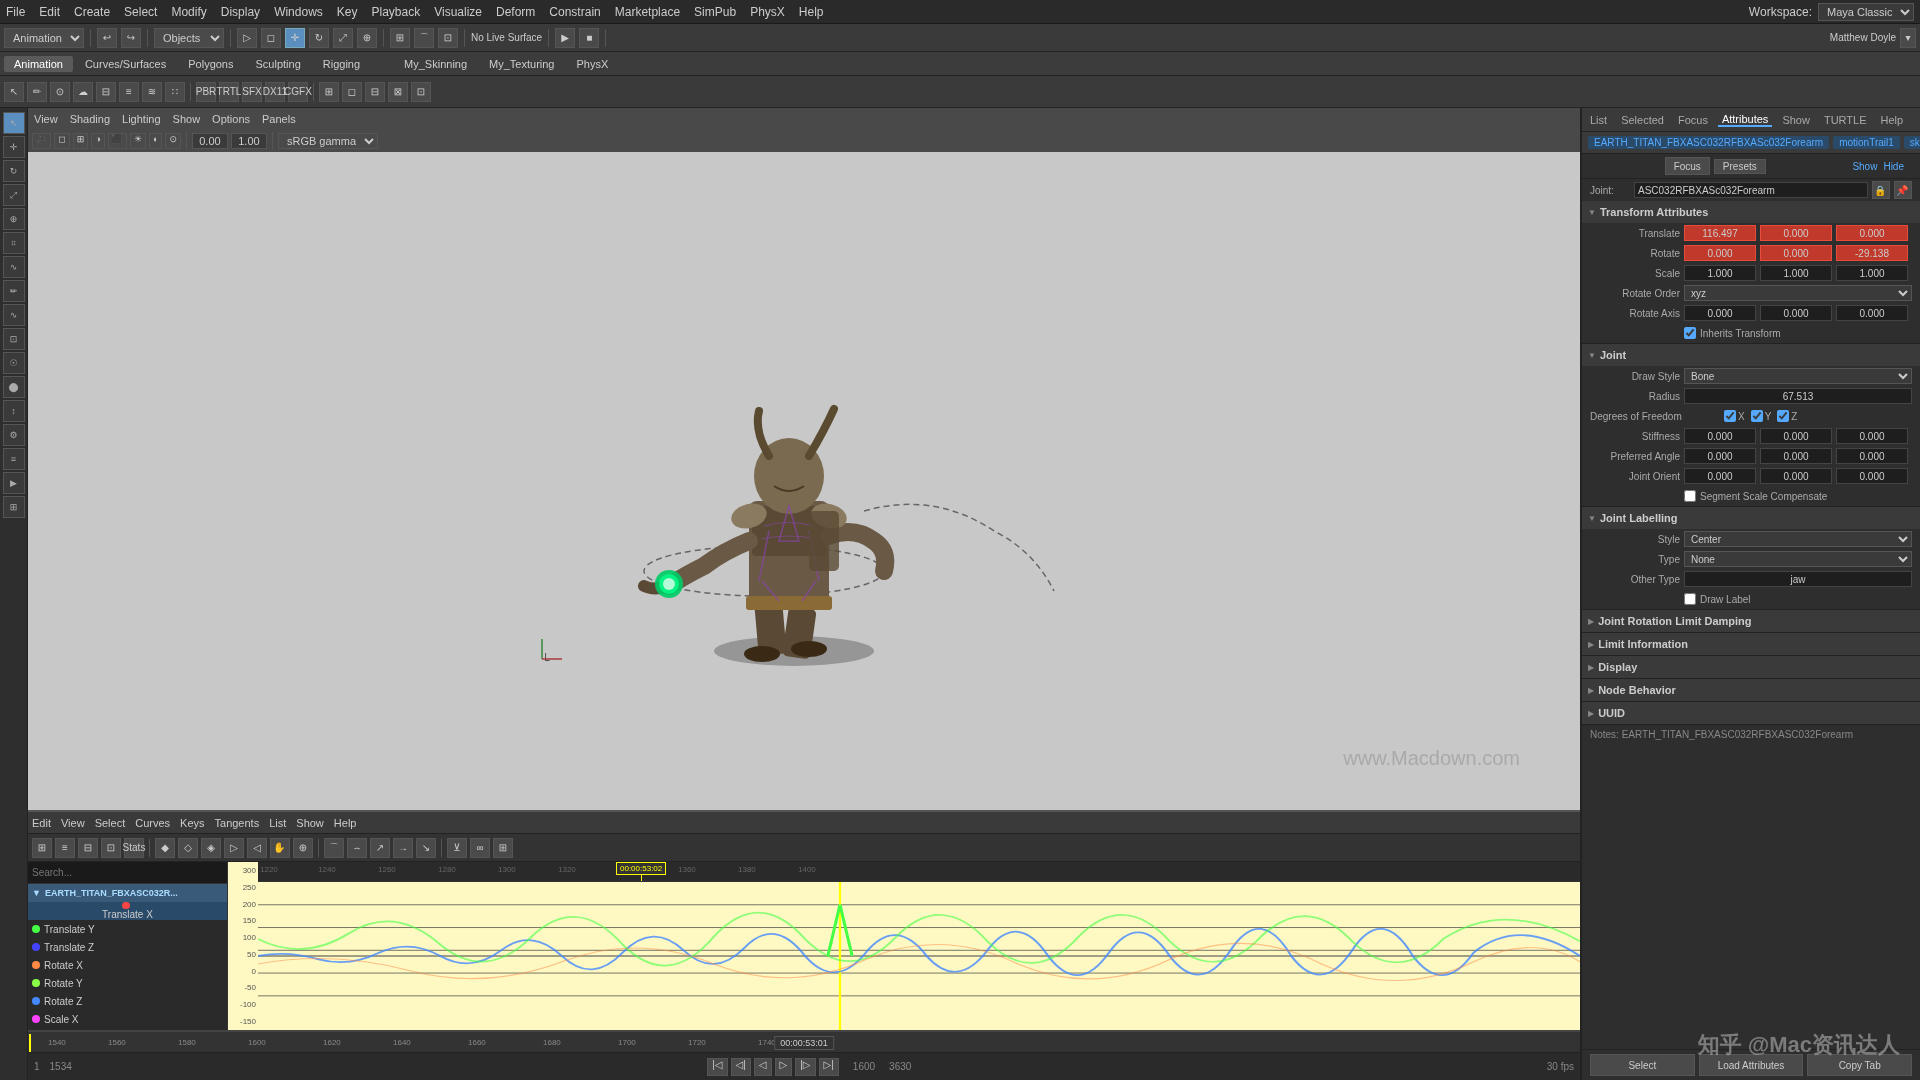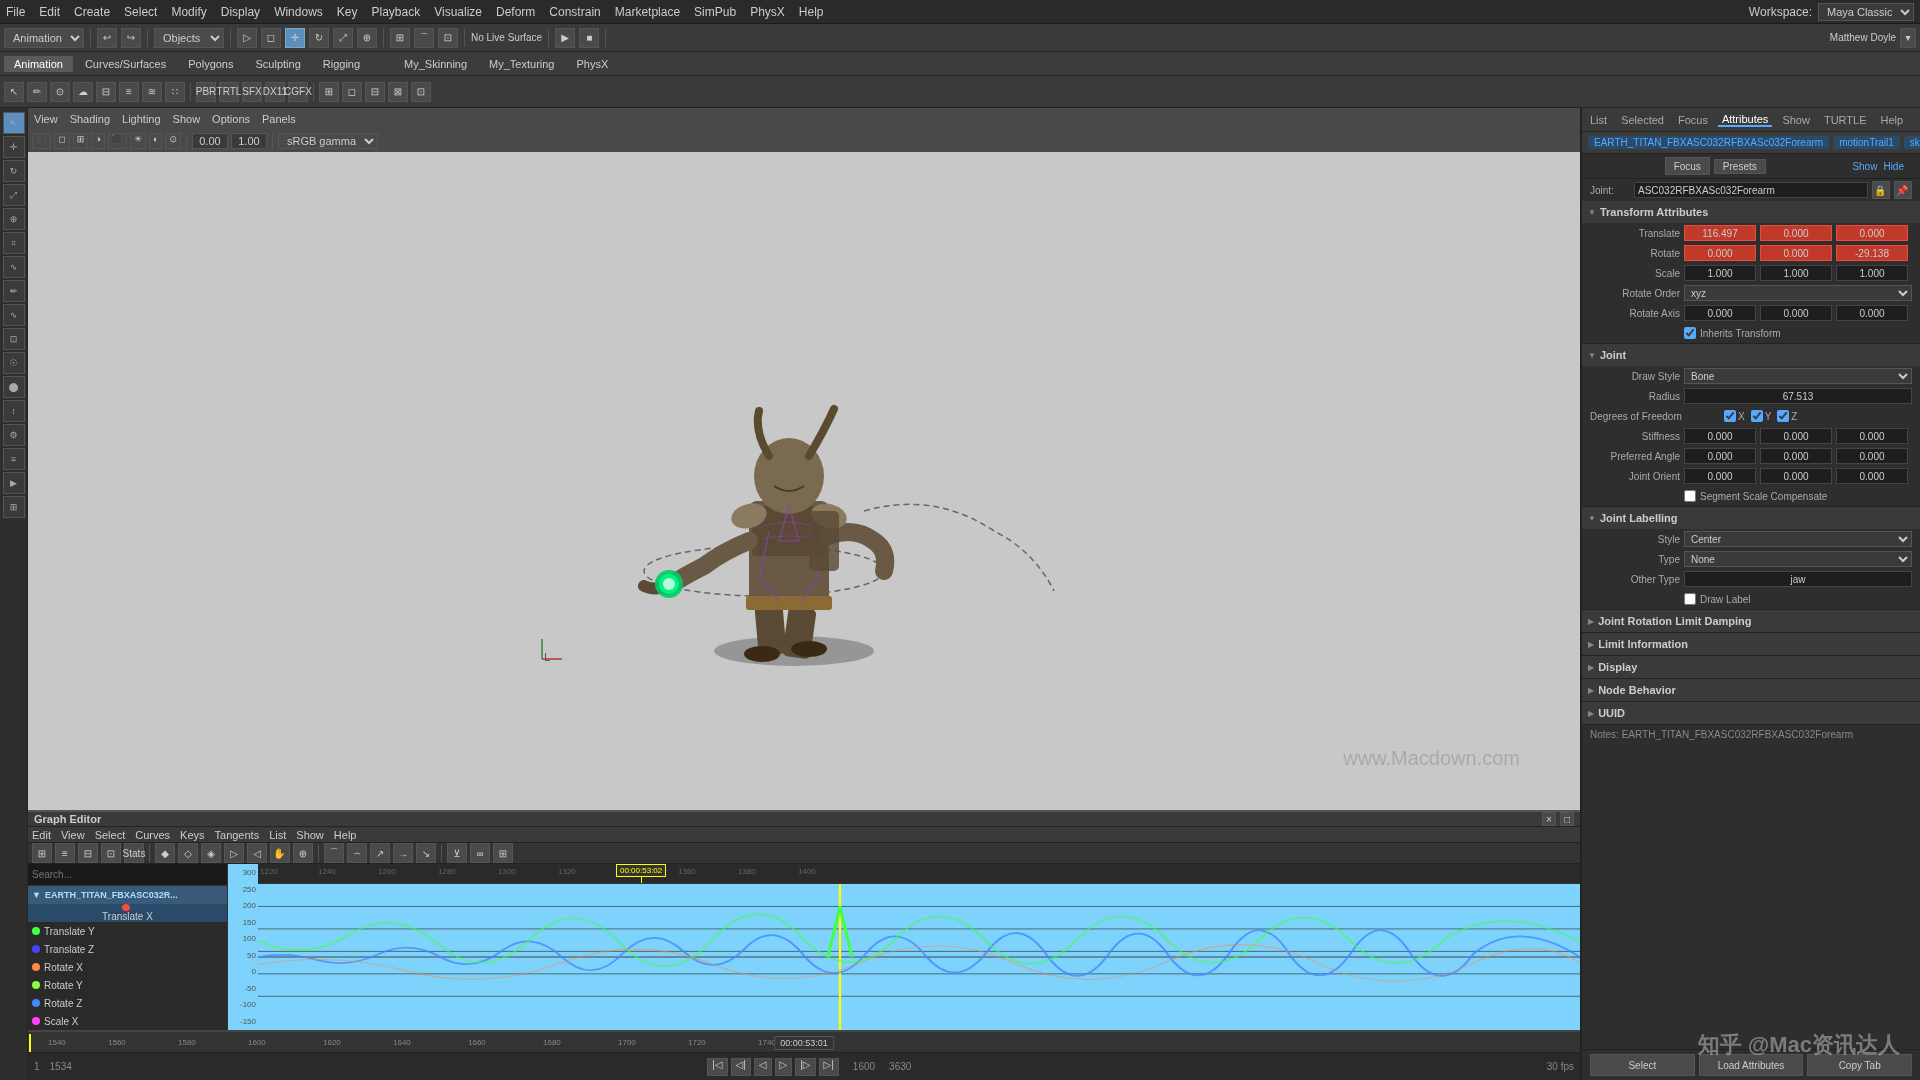--- a/index.html
+++ b/index.html
@@ -285,21 +285,21 @@
       display: flex;
       align-items: center;
       padding: 0 4px;
       cursor: pointer;
       font-size: 10px;
     }
     .graph-tree-item.root { background: #3a5a7a; color: #adf; font-weight: bold; }
     .graph-tree-item.selected { background: #2a4a6a; flex-direction: column; }
     .graph-timeline {
       flex: 1;
-      background: #7dd3fc;
+      background: #fef9c3;
       position: relative;
       overflow: hidden;
     }
     .timeline-ruler {
       height: 20px;
       background: #2a2a2a;
       border-bottom: 1px solid #333;
       position: relative;
       overflow: hidden;
       text-align: right;
@@ -753,25 +753,20 @@
             <text x="30" y="370" fill="#555" font-size="10" font-family="monospace">L</text>
             <line x1="28" y1="368" x2="28" y2="348" stroke="#3a8a3a" stroke-width="1.5"></line>
             <line x1="28" y1="368" x2="48" y2="368" stroke="#aa3a3a" stroke-width="1.5"></line>
           </svg>
         </div>
 
         <div class="viewport-watermark">www.Macdown.com</div>
       </div>
 
       <div class="graph-editor">
-        <div class="graph-title-bar">
-          <span style="color:#ccc;font-weight:bold;font-size:11px">Graph Editor</span>
-          <div class="icon-btn" style="margin-left:auto;width:14px;height:14px;">×</div>
-          <div class="icon-btn" style="width:14px;height:14px;">□</div>
-        </div>
         <div class="graph-menu-bar">
           <span>Edit</span>
           <span>View</span>
           <span>Select</span>
           <span>Curves</span>
           <span>Keys</span>
           <span>Tangents</span>
           <span>List</span>
           <span>Show</span>
           <span>Help</span>

